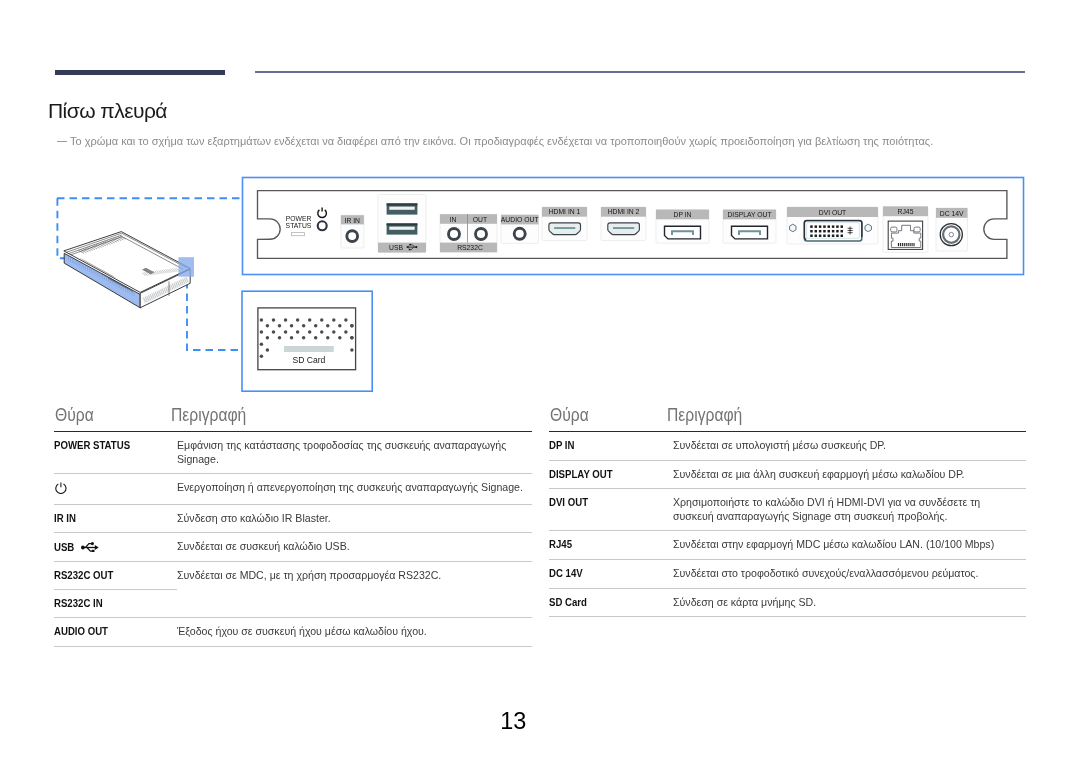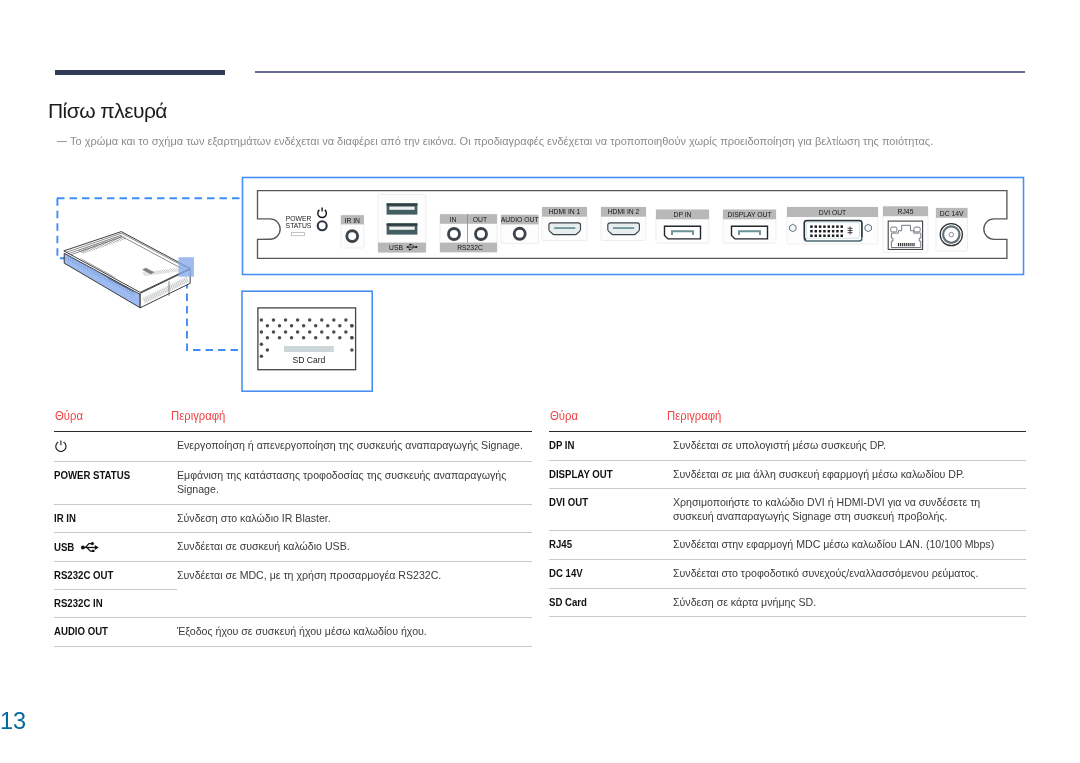--- a/index.html
+++ b/index.html
@@ -3,29 +3,29 @@
 <meta charset="utf-8">
 <style>
   html,body{margin:0;padding:0;}
   body{width:1080px;height:763px;background:#fff;font-family:"Liberation Sans",sans-serif;color:#231f20;overflow:hidden;position:relative;-webkit-font-smoothing:antialiased;}
   .page{position:absolute;inset:0;}
   .rule-thick{position:absolute;left:55px;top:69.6px;width:170px;height:5.4px;background:#343b56;}
   .rule-thin{position:absolute;left:255px;top:71.4px;width:770px;height:1.3px;background:#6a6d93;}
   h1.title{position:absolute;left:48px;top:99.5px;margin:0;font-size:21px;font-weight:400;letter-spacing:-0.55px;color:#1a1a1a;line-height:21px;}
   .note{position:absolute;left:57.2px;top:134.3px;font-size:11px;color:#8b8b8b;letter-spacing:0px;white-space:nowrap;line-height:14px;}
   .note .dash{display:inline-block;width:9.5px;border-top:1.1px solid #9a9a9a;vertical-align:3.5px;margin-right:3.4px;}
-  .pagenum{position:absolute;left:0;top:710px;width:1026.5px;text-align:left;font-size:23.5px;color:#0369a1;letter-spacing:0px;line-height:23px;}
+  .pagenum{position:absolute;left:0;top:710px;width:1026.5px;text-align:center;font-size:23.5px;color:#000000;letter-spacing:0px;line-height:23px;}
   svg.art{position:absolute;left:0;top:0;overflow:visible;}
 
   
   .tbl{position:absolute;top:405px;}
   .tbl.left{left:54px;width:478px;}
   .tbl.right{left:549px;width:477px;}
   .tbl table{border-collapse:collapse;width:100%;table-layout:fixed;}
-  .tbl th{font-weight:400;font-size:13px;color:#ef4444;text-align:left;padding:0 0 9px 0;vertical-align:top;line-height:17px;}
+  .tbl th{font-weight:400;font-size:18px;color:#737373;text-align:left;padding:0 0 9px 0;vertical-align:top;line-height:17px;}
   .tbl th>span{display:inline-block;transform:scaleX(0.87);transform-origin:left;position:relative;top:1.5px;}
   .tbl th:nth-child(2)>span{margin-left:-6px;}
   .tbl th:nth-child(1)>span{margin-left:0.5px;}
   .tbl .hdrrow th{border-bottom:1.6px solid #2b2b2b;}
   .tbl td{font-size:10.6px;color:#3a3a3a;vertical-align:top;padding:7px 0 7px 0;border-bottom:1px solid #c9c9c9;line-height:13.6px;}
   .tbl td.port{font-weight:700;color:#111;}
   .tbl td.port>span[data-name="port-label"]{display:inline-block;transform:scaleX(0.86);transform-origin:left;font-size:11.2px;}
   .tbl td [data-name="description-text"]{display:inline-block;}
   .tbl.left td [data-name="description-text"]{max-width:350px;}
   .tbl.right td [data-name="description-text"]{max-width:346px;}
@@ -54,29 +54,29 @@
           <col>
         </colgroup>
       <thead>
           <tr class="hdrrow">
         <th data-name="table-header-port"><span>Θύρα</span></th>
         <th data-name="table-header-description"><span>Περιγραφή</span></th>
       </tr>
         </thead>
       <tbody id="leftBody">
           <tr data-name="table-row">
+            <td class="port" data-name="table-cell-port"><span data-name="port-label">POWER STATUS</span></td>
+            <td class="" data-name="table-cell-description"><span data-name="description-text">Εμφάνιση της κατάστασης τροφοδοσίας της συσκευής αναπαραγωγής Signage.</span></td>
+          </tr>
+          <tr data-name="table-row">
             <td class="port" data-name="table-cell-port"><span class="pwr-ico" data-name="power-icon"><svg viewBox="0 0 12.6 12.6" width="11.8" height="11.8">
                   <path d="M3.50,2.16 A5.45,5.45 0 1 0 9.10,2.16" fill="none" stroke="#1a1a1a" stroke-width="1.2"></path>
                   <line x1="6.3" y1="0.65" x2="6.3" y2="5.7" stroke="#1a1a1a" stroke-width="1.15"></line>
                 </svg></span></td>
             <td class="" data-name="table-cell-description"><span data-name="description-text">Ενεργοποίηση ή απενεργοποίηση της συσκευής αναπαραγωγής Signage.</span></td>
-          </tr>
-          <tr data-name="table-row">
-            <td class="port" data-name="table-cell-port"><span data-name="port-label">POWER STATUS</span></td>
-            <td class="" data-name="table-cell-description"><span data-name="description-text">Εμφάνιση της κατάστασης τροφοδοσίας της συσκευής αναπαραγωγής Signage.</span></td>
           </tr>
           <tr data-name="table-row">
             <td class="port" data-name="table-cell-port"><span data-name="port-label">IR IN</span></td>
             <td class="" data-name="table-cell-description"><span data-name="description-text">Σύνδεση στο καλώδιο IR Blaster.</span></td>
           </tr>
           <tr data-name="table-row">
             <td class="port" data-name="table-cell-port"><span data-name="port-label">USB</span><span class="usb-ico" data-name="usb-icon"><svg viewBox="0 0 18 10.5" width="18" height="10.5">
                   <g fill="#111">
                     <circle cx="1.9" cy="5.5" r="1.9"></circle>
                     <rect x="1.9" y="4.85" width="12.4" height="1.3"></rect>

